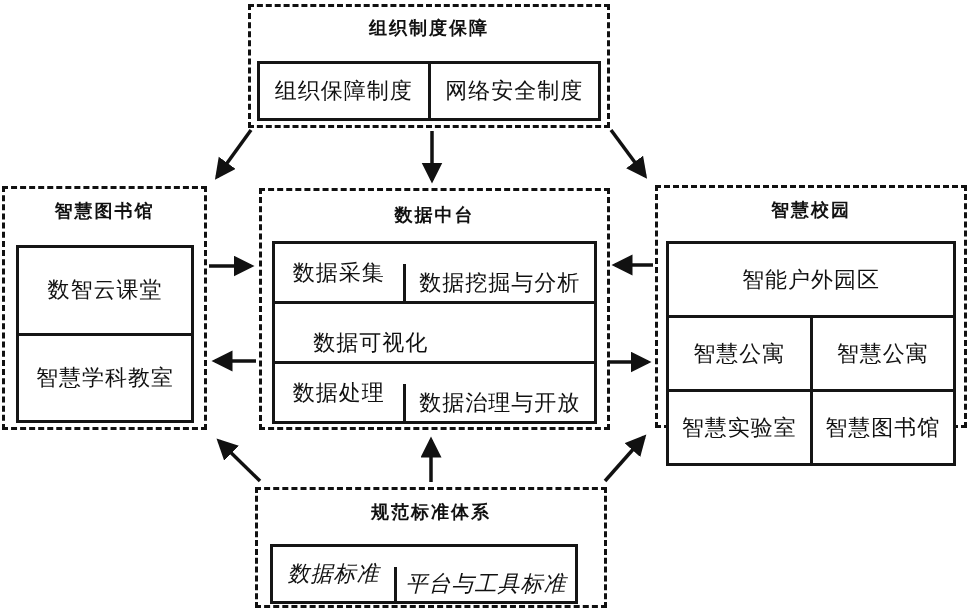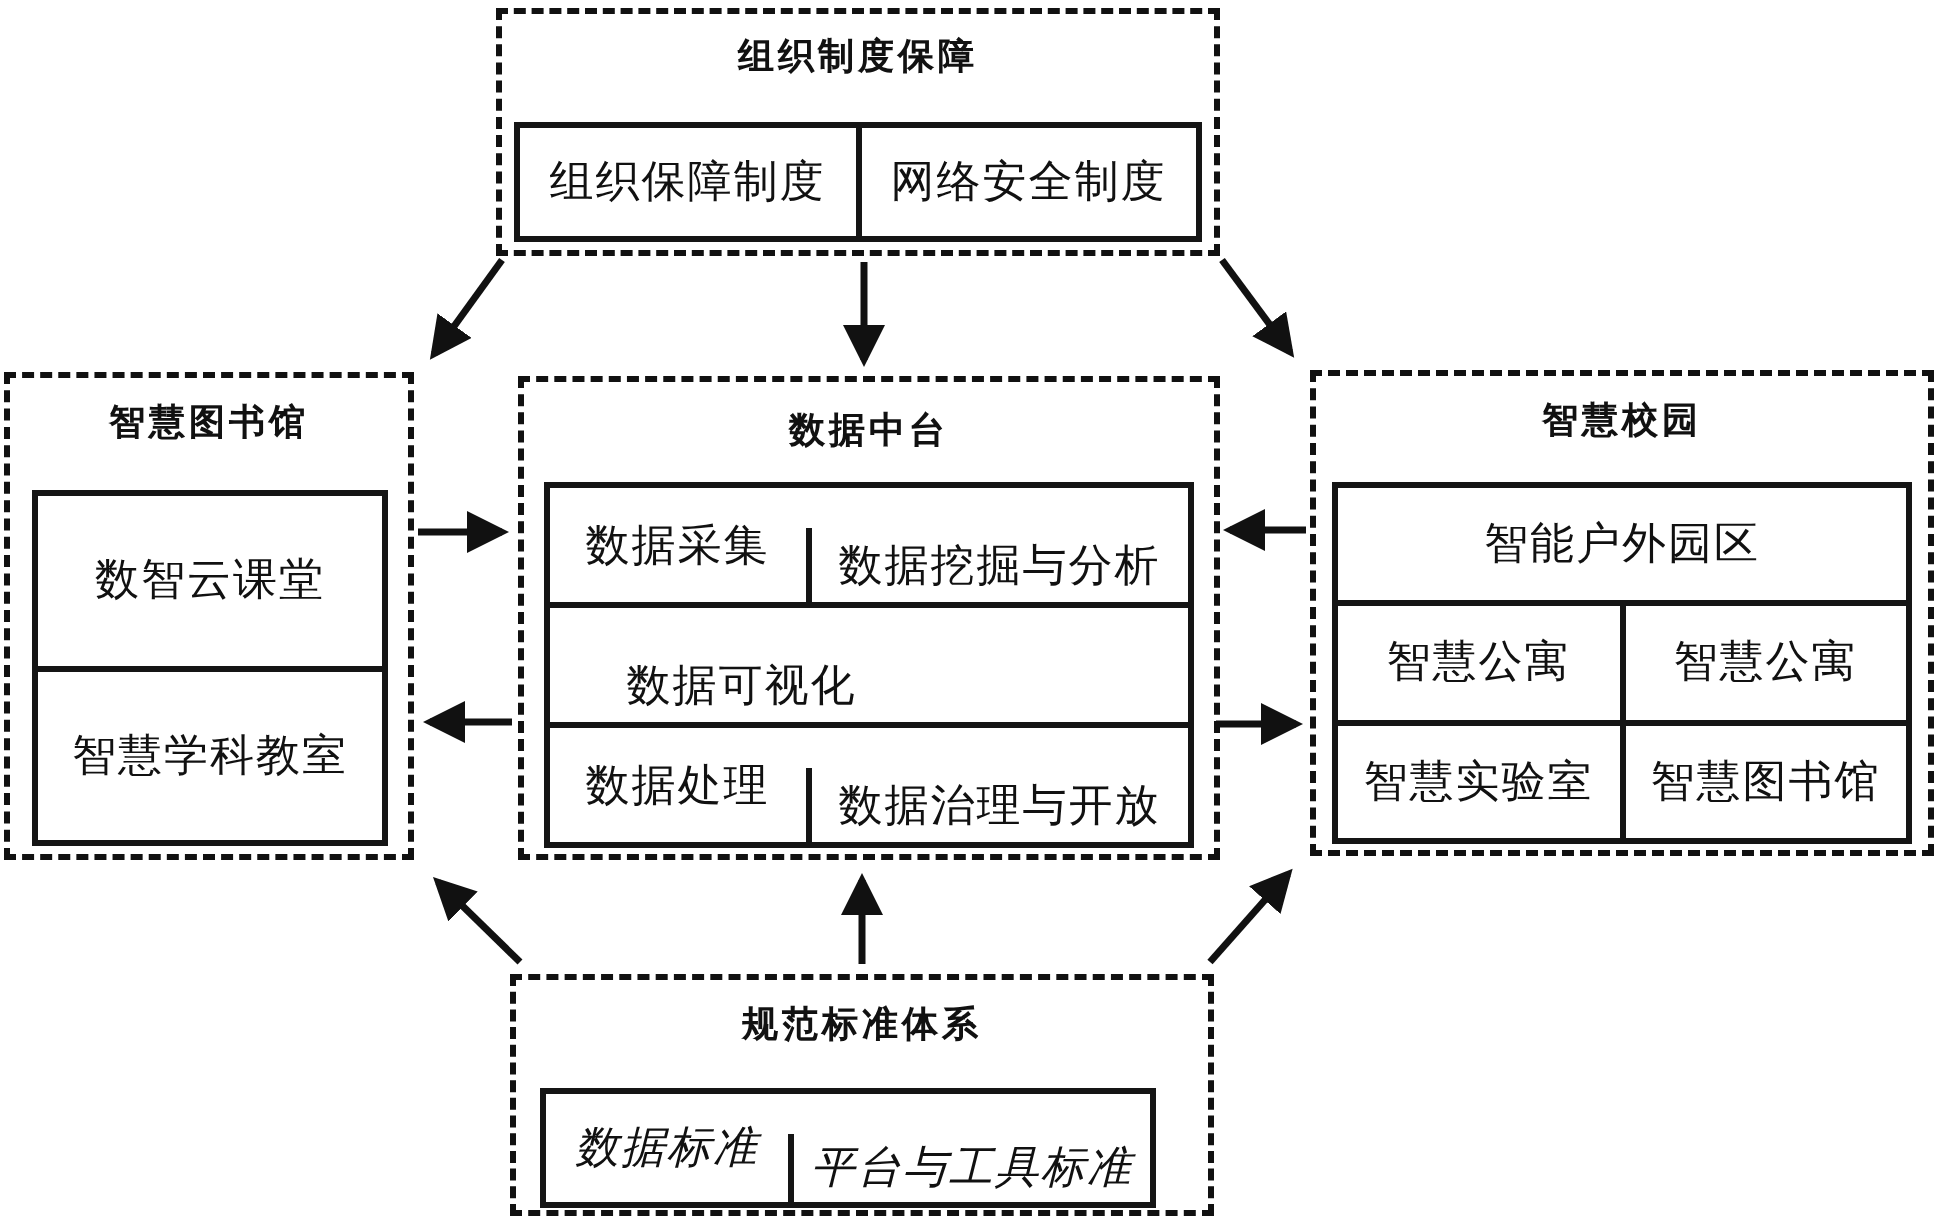--- a/index.html
+++ b/index.html
@@ -67,21 +67,21 @@
   .box-left   { left: 2px;   top: 186px; width: 205px; height: 244px; }
   .box-left   .title { padding-top: 13px; }
   .box-left   .itable { left: 11px; right: 10px; top: 56px; height: 178px; justify-content: flex-end; }
 
   .box-center { left: 259px; top: 188px; width: 351px; height: 242px; }
   .box-center .title { padding-top: 15px; }
   .box-center .itable { left: 10px; right: 10px; top: 50px; height: 183px; }
 
   .box-right  { left: 655px; top: 185px; width: 312px; height: 243px; }
   .box-right  .title { padding-top: 13px; }
-  .box-right  .itable { left: 8px;  right: 8px;  top: 53px; height: 181px; }
+  .box-right  .itable { left: 8px;  right: 8px;  top: 53px; height: 225px; }
 
   .box-bottom { left: 255px; top: 487px; width: 352px; height: 121px; }
   .box-bottom .title { padding-top: 13px; }
   .box-bottom .itable { left: 12px; right: 26px; top: 54px; height: 60px; font-style: italic; }
 
   .arrow-layer {
     position: absolute;
     left: 0; top: 0;
     width: 971px;
     height: 612px;

